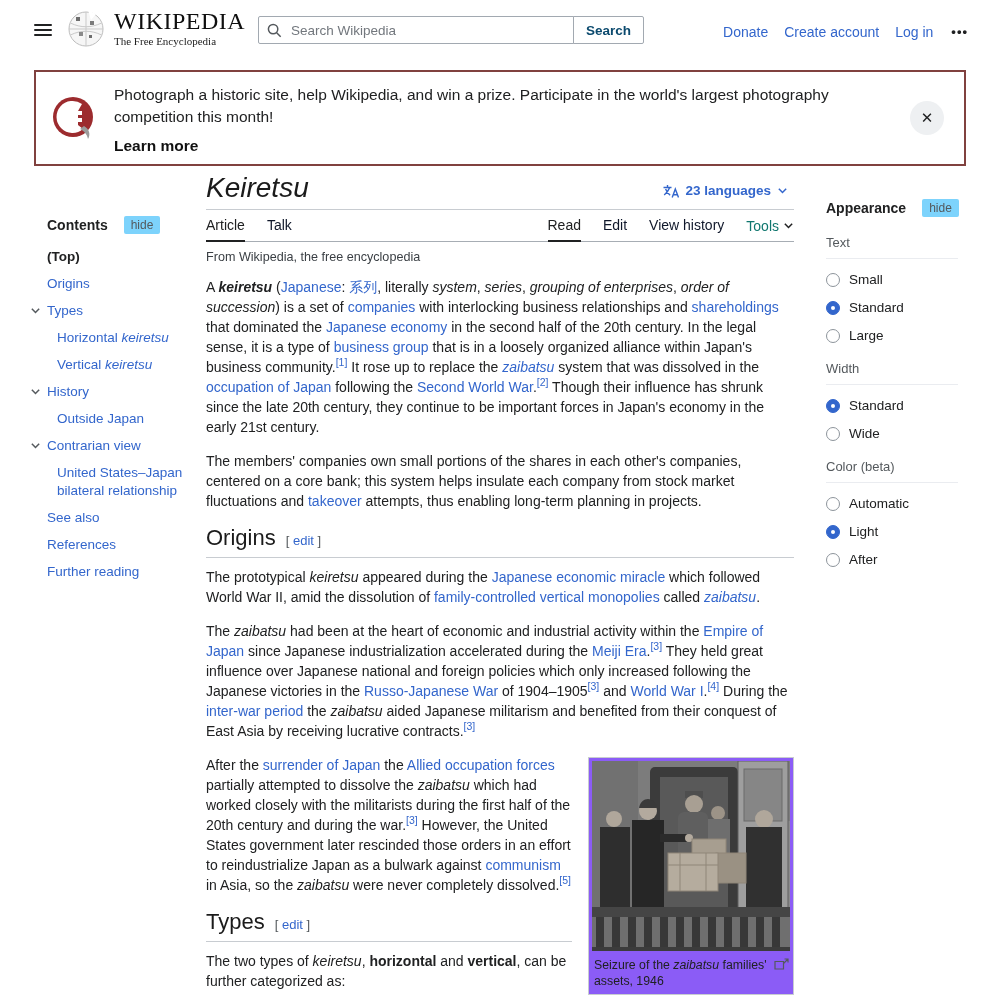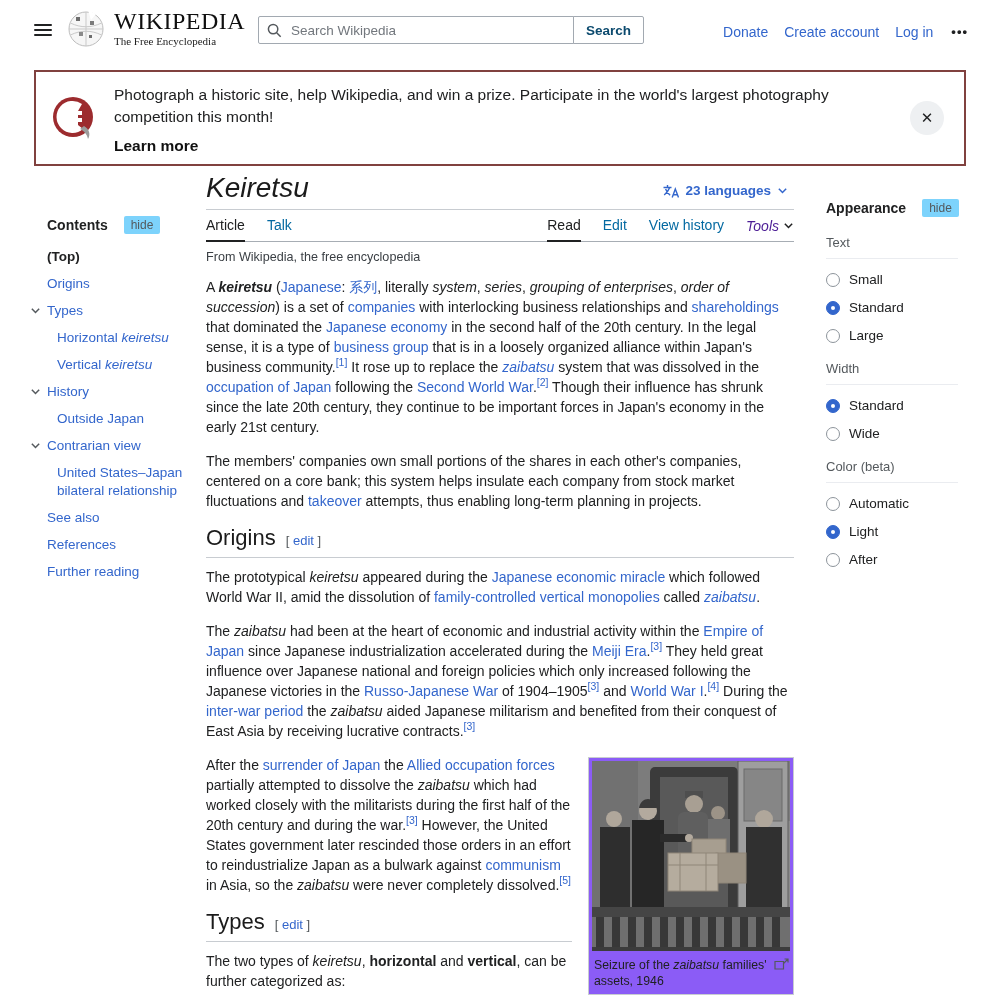--- a/index.html
+++ b/index.html
@@ -69,22 +69,22 @@
   
   .main{position:absolute;left:206px;top:172px;width:588px;}
   .title-row{position:relative;border-bottom:1px solid #c8ccd1;padding-bottom:5px;}
   h1{margin:0;font-size:28px;font-weight:400;font-style:italic;color:#1b1b1b;}
   .langs{position:absolute;right:0;bottom:10px;display:flex;align-items:center;gap:6px;border:none;
          background:none;color:#3366cc;font-weight:700;font-size:13.5px;cursor:pointer;
          font-family:"Liberation Sans",sans-serif;}
   .tabs{display:flex;justify-content:space-between;border-bottom:1px solid #a7adb4;height:31px;
         align-items:flex-end;font-size:14px;}
   .tabgroup{display:flex;}
-  .tab{padding:5px 0 7px;margin-right:22px;color:#0369a1;cursor:pointer;}
-  .tab.black{color:#4c1d95;font-style:italic;}
+  .tab{padding:5px 0 7px;margin-right:22px;color:#0f172a;cursor:pointer;}
+  .tab.black{color:#0f766e;}
   .tab.active{color:#202122;border-bottom:2px solid #202122;margin-bottom:-1px;}
   .tab.tools{display:flex;align-items:center;gap:4px;margin-right:0;}
   .subtitle{font-size:12.6px;margin-top:8px;color:#3a3f44;}
   .bodytext{margin-top:13px;font-size:14px;line-height:20px;}
   .bodytext p{margin:0 0 14px;}
   h2{font-size:22px;font-weight:400;margin:17px 0 9px;padding-bottom:6px;
      border-bottom:1px solid #c8ccd1;overflow:hidden;color:#1b1b1b;}
   .editsec{font-size:13px;color:#54595d;margin-left:10px;}
   .editsec .l{font-size:13px;}
   .i{font-style:italic;}

